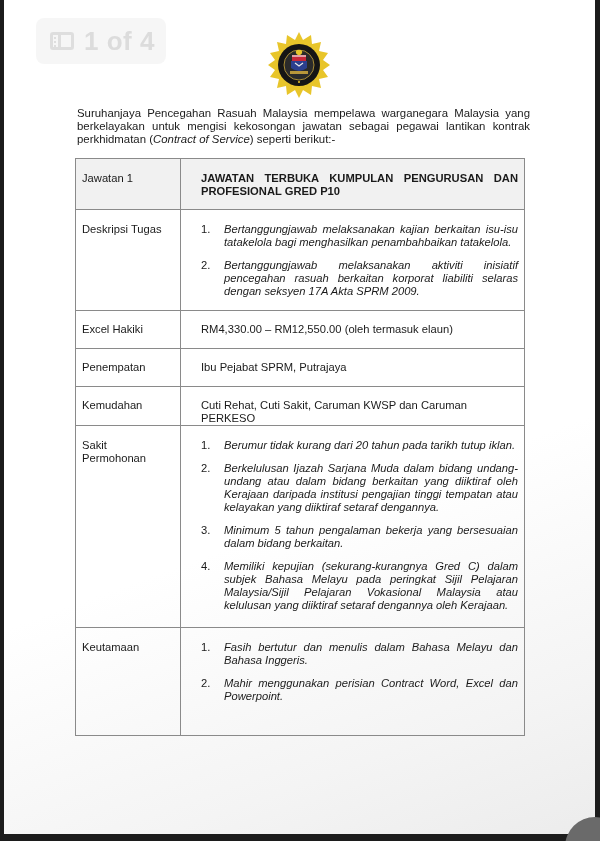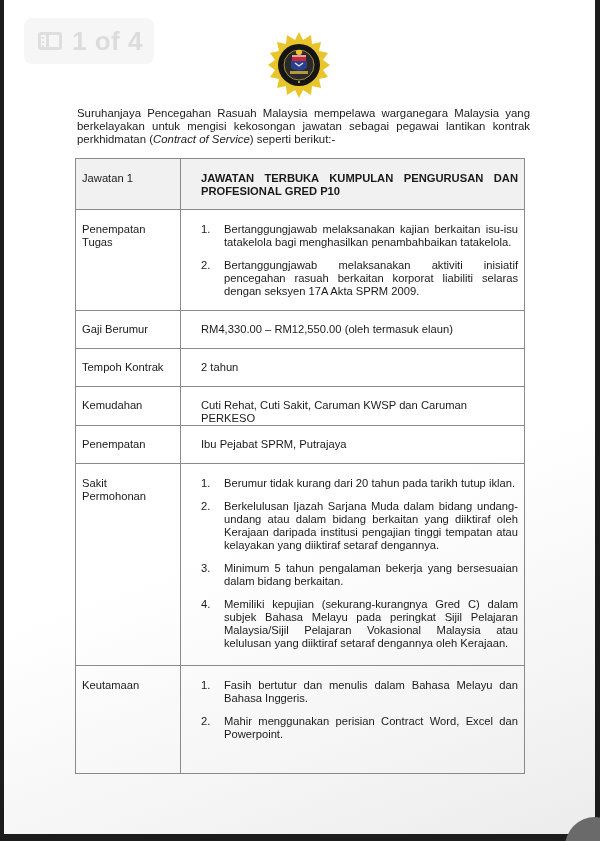--- a/index.html
+++ b/index.html
@@ -20,21 +20,21 @@
       position: absolute;
       left: 4px;
       top: 0;
       width: 591px;
       height: 834px;
       background: linear-gradient(160deg, #ffffff 0%, #ffffff 60%, #f4f4f4 85%, #ececec 100%);
       overflow: hidden;
     }
     .page-indicator {
       position: absolute;
-      left: 20px;
+      left: 32px;
       top: 18px;
       width: 130px;
       height: 46px;
       background: rgba(245,245,245,0.85);
       border-radius: 8px;
       display: flex;
       align-items: center;
       padding-left: 14px;
       box-sizing: border-box;
       text-align: center;
@@ -147,20 +147,21 @@
       margin-bottom: 10px;
     }
     ol.items li .num {
       width: 23px;
       flex: 0 0 23px;
     }
     ol.items li .txt {
       flex: 1;
       text-align: justify;
       text-align-last: left;
+      font-style: italic;
     }
     tr.desc-row td { height: 101px; }
     tr.req-row td { height: 202px; }
     tr.pref-row td { height: 108px; }
     .corner-btn {
       position: absolute;
       left: 565px;
       top: 817px;
       width: 60px;
       height: 60px;
@@ -199,55 +200,51 @@
     <table class="jobs">
       <tbody>
           <tr class="header-row">
         <td class="label-cell">Jawatan 1</td>
         <td class="value-cell">
           <div class="title">JAWATAN TERBUKA KUMPULAN PENGURUSAN DAN PROFESIONAL GRED P10</div>
         </td>
       </tr>
 
       <tr class="desc-row">
-        <td class="label-cell">Penempatan Tugas</td>
+        <td class="label-cell">Deskripsi Tugas</td>
         <td class="value-cell">
           <ol class="items">
             <li>
               <span class="num">1.</span>
               <span class="txt">Bertanggungjawab melaksanakan kajian berkaitan isu-isu tatakelola bagi menghasilkan penambahbaikan tatakelola.</span>
             </li>
             <li>
               <span class="num">2.</span>
               <span class="txt">Bertanggungjawab melaksanakan aktiviti inisiatif pencegahan rasuah berkaitan korporat liabiliti selaras dengan seksyen 17A Akta SPRM 2009.</span>
             </li>
           </ol>
         </td>
       </tr>
 
       <tr class="simple-row">
-        <td class="label-cell">Gaji Berumur</td>
+        <td class="label-cell">Excel Hakiki</td>
         <td class="value-cell">RM4,330.00 – RM12,550.00 (oleh termasuk elaun)</td>
       </tr>
 
+
       <tr class="simple-row">
-        <td class="label-cell">Tempoh Kontrak</td>
-        <td class="value-cell">2 tahun</td>
+        <td class="label-cell">Penempatan</td>
+        <td class="value-cell">Ibu Pejabat SPRM, Putrajaya</td>
       </tr>
 
       <tr class="simple-row">
         <td class="label-cell">Kemudahan</td>
         <td class="value-cell">Cuti Rehat, Cuti Sakit, Caruman KWSP dan Caruman PERKESO</td>
       </tr>
 
-      <tr class="simple-row">
-        <td class="label-cell">Penempatan</td>
-        <td class="value-cell">Ibu Pejabat SPRM, Putrajaya</td>
-      </tr>
-
       <tr class="req-row">
         <td class="label-cell">Sakit Permohonan</td>
         <td class="value-cell">
           <ol class="items">
             <li>
               <span class="num">1.</span>
               <span class="txt">Berumur tidak kurang dari 20 tahun pada tarikh tutup iklan.</span>
             </li>
             <li>
               <span class="num">2.</span>

